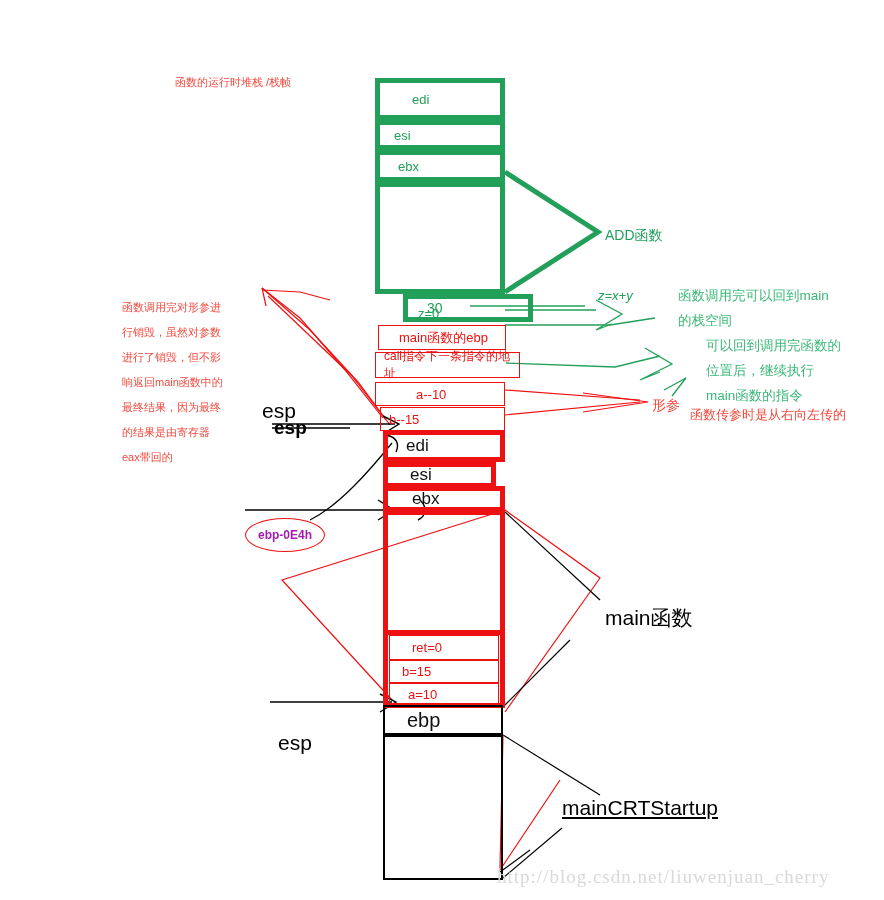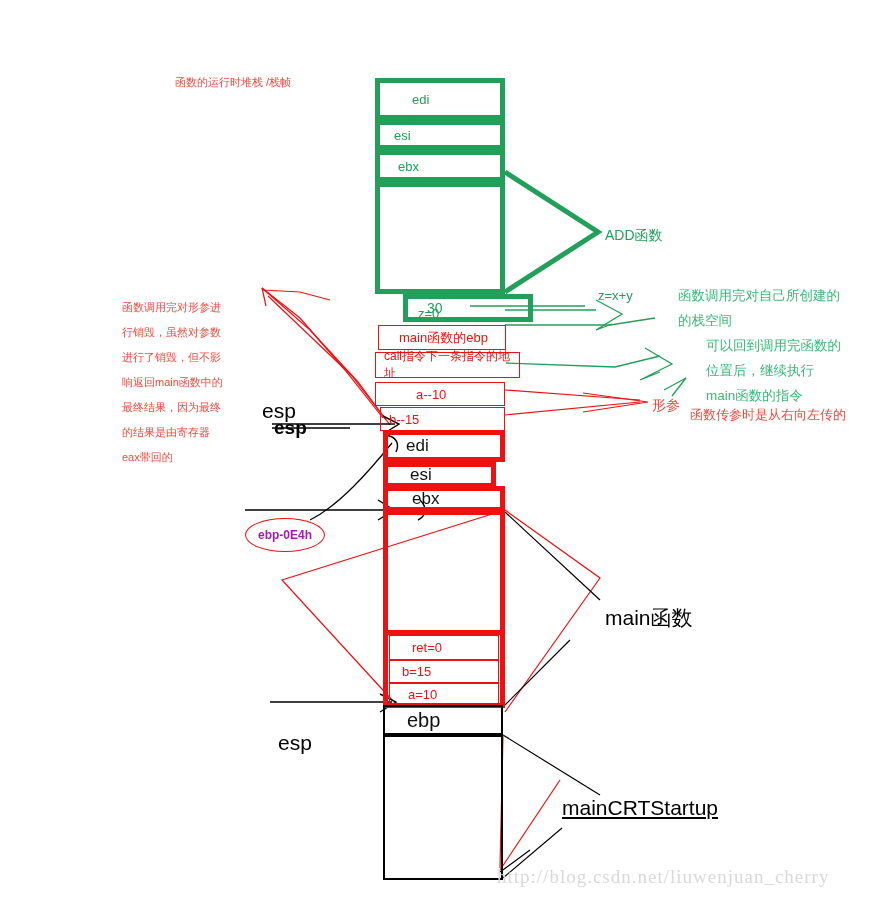--- a/index.html
+++ b/index.html
@@ -114,21 +114,21 @@
   <div class="cell g-box" style="left:375px;top:150px;width:130px;height:32px;">
     <span class="g-label" style="padding-left:18px;">ebx</span>
   </div>
   <div class="cell g-box" style="left:375px;top:182px;width:130px;height:112px;">
     <span class="g-label"></span>
   </div>
   <div class="cell g-box" style="left:375px;top:294px;width:130px;height:28px;margin-left:28px;">
     <span class="g-label" style="padding-left:10px;padding-top:10px;">z=0</span>
   </div>
   <div class="note g-label" style="left:427px;top:296px;font-size:14px;">30</div>
-  <div class="note g-label" style="left:598px;top:283px;font-size:13px;">z=x+y</div>
+  <div class="note g-label" style="left:598px;top:283px;font-size:13px;font-style:italic;">z=x+y</div>
   <div class="note g-label" style="left:605px;top:223px;font-size:14px;">ADD函数</div>
 
   <div class="cell r-thin" style="left:378px;top:325px;width:128px;height:25px;">
     <span class="r-label" style="padding-left:20px;">main函数的ebp</span>
   </div>
   <div class="cell r-thin" style="left:375px;top:352px;width:145px;height:26px;">
     <span class="r-label" style="padding-left:8px;font-size:12px;">call指令下一条指令的地址</span>
   </div>
   <div class="cell r-thin" style="left:375px;top:382px;width:130px;height:24px;">
     <span class="r-label" style="padding-left:40px;">a--10</span>
@@ -180,21 +180,21 @@
     <span>ebp-0E4h</span>
   </div>
 
   <div class="note note-red" style="left:122px;top:295px;">函数调用完对形参进
 行销毁，虽然对参数
 进行了销毁，但不影
 响返回main函数中的
 最终结果，因为最终
 的结果是由寄存器
 eax带回的</div>
-  <div class="note note-green" style="left:678px;top:283px;">函数调用完对自己所创建的
+  <div class="note note-green" style="left:678px;top:283px;">函数调用完可以回到main
 的栈空间</div>
   <div class="note note-green" style="left:706px;top:333px;">可以回到调用完函数的
 位置后，继续执行
 main函数的指令</div>
   <div class="note note-red" style="left:652px;top:393px;font-size:14px;">形参</div>
   <div class="note note-red" style="left:690px;top:402px;font-size:13px;">函数传参时是从右向左传的</div>
 
   <div class="watermark" style="left:497px;top:866px;">http://blog.csdn.net/liuwenjuan_cherry</div>
 
 </div>

